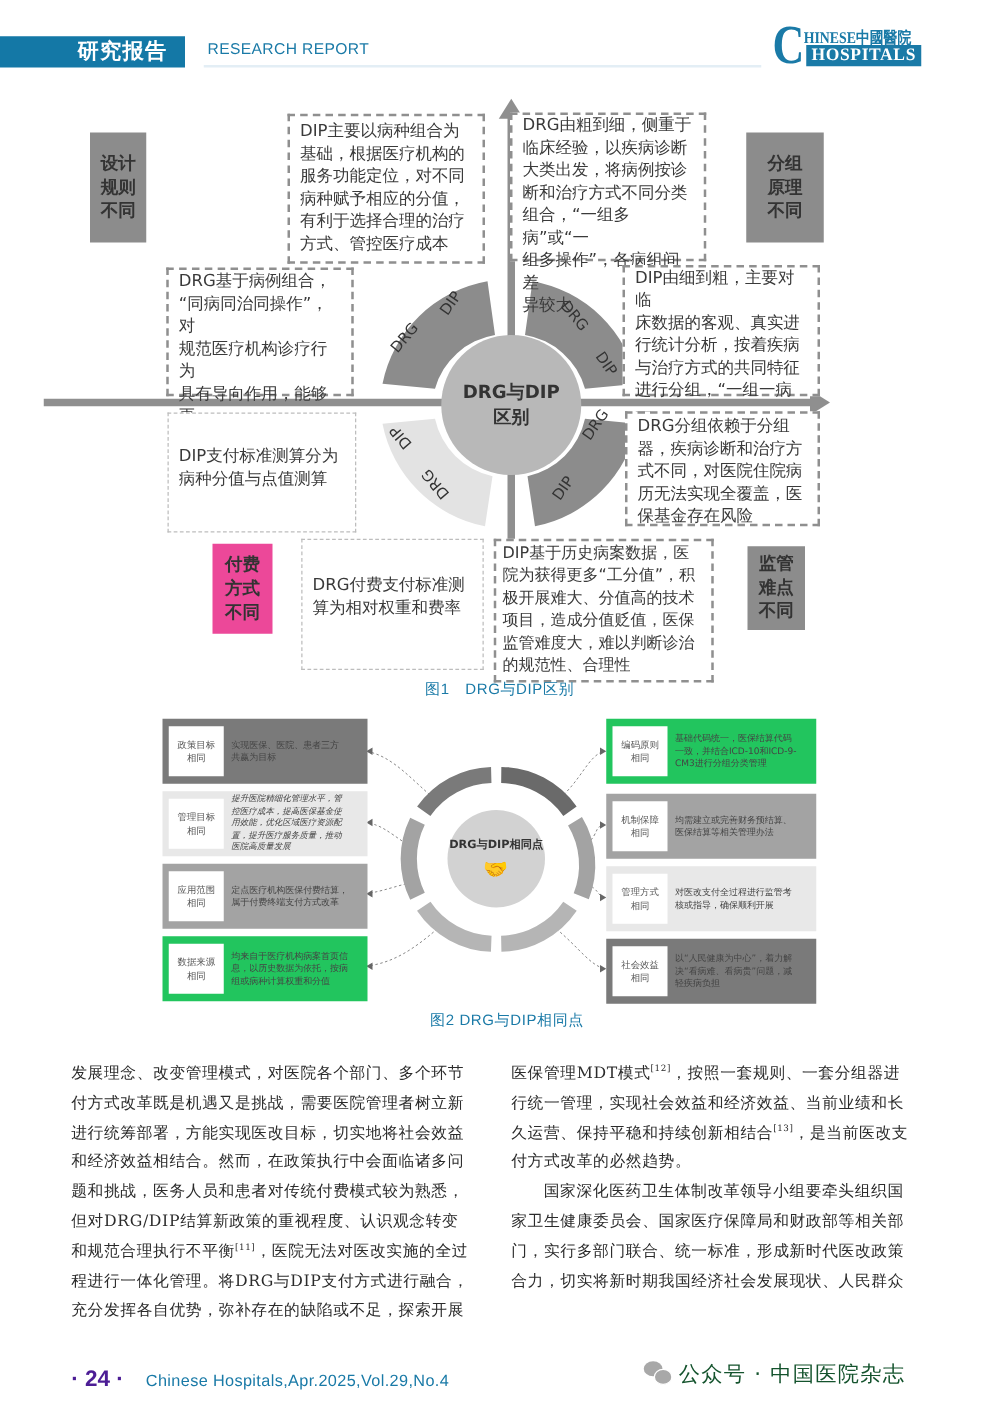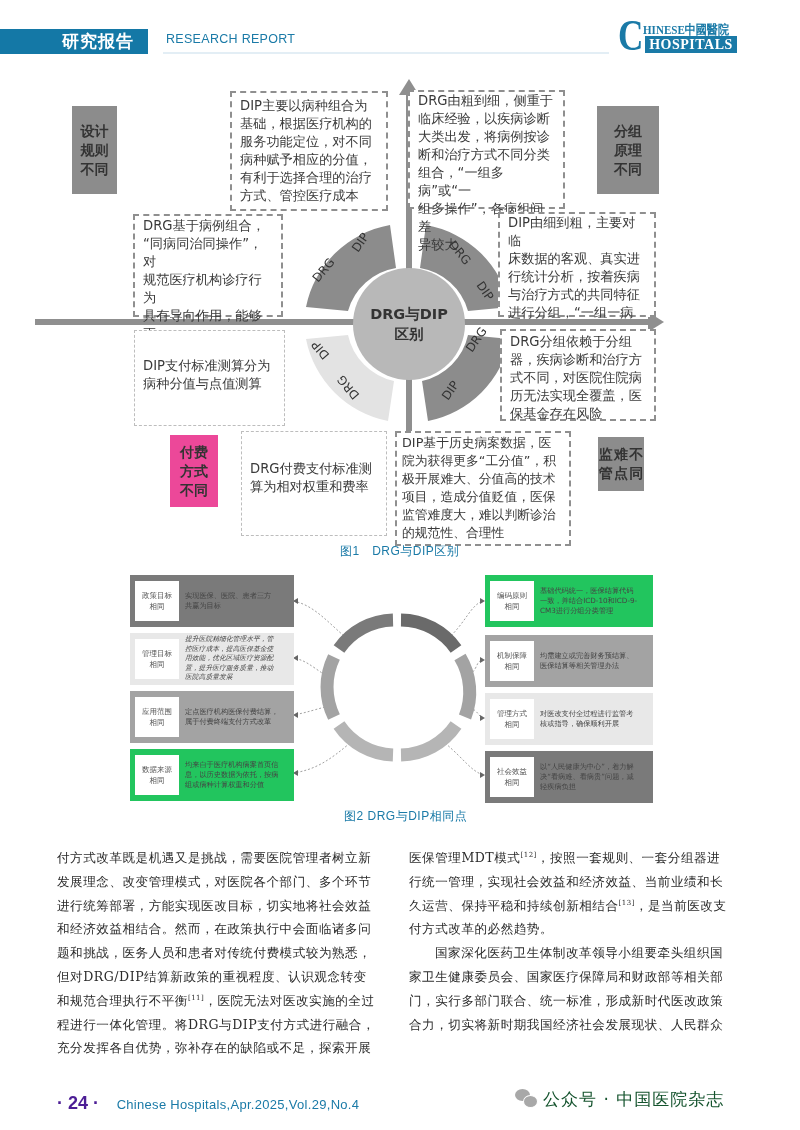--- a/index.html
+++ b/index.html
@@ -133,21 +133,21 @@
   <div class="gbox dark" style="left:467px; top:21px; width:62px; height:88px; flex-direction:column;">
     <span>分组</span>
       <span>原理</span>
       <span>不同</span>
   </div>
   <div class="gbox light" style="left:40px; top:350px; width:48px; height:72px; flex-direction:column;">
     <span>付费</span>
       <span>方式</span>
       <span>不同</span>
   </div>
-  <div class="gbox dark" style="left:468px; top:352px; width:46px; height:54px; flex-direction:row;">
+  <div class="gbox dark" style="left:468px; top:352px; width:46px; height:67px; flex-direction:column;">
     <span>监管</span>
       <span>难点</span>
       <span>不同</span>
   </div>
 
   <div class="dbox" style="left:100px; top:6px; width:158px; height:120px;">
     <span>DIP主要以病种组合为</span>
       <span>基础，根据医疗机构的</span>
       <span>服务功能定位，对不同</span>
       <span>病种赋予相应的分值，</span>
@@ -230,20 +230,24 @@
 
     <g stroke-width="13" fill="none">
       <path d="M 214 84 A 68 68 0 0 1 268 55" stroke="#7a7a7a"></path>
       <path d="M 276 55 A 68 68 0 0 1 331 84" stroke="#6a6a6a"></path>
       <path d="M 335 92 A 68 68 0 0 1 340 152" stroke="#a3a3a3"></path>
       <path d="M 331 160 A 68 68 0 0 1 276 190" stroke="#b5b5b5"></path>
       <path d="M 268 190 A 68 68 0 0 1 214 160" stroke="#b5b5b5"></path>
       <path d="M 209 152 A 68 68 0 0 1 209 92" stroke="#a3a3a3"></path>
     </g>
   </svg>
+  <div class="ring-c">
+    <span class="ring-title">DRG与DIP相同点</span>
+    <span class="hand">🤝</span>
+  </div>
 
   <div class="p2 lft c1" style="top:10px; height:52px;">
     <div class="lbl">
         <span>政策目标</span>
         <span>相同</span>
       </div>
     <div class="txt">
         <div>实现医保、医院、患者三方</div>
         <div>共赢为目标</div>
       </div>
@@ -322,22 +326,22 @@
     <div class="txt">
         <div>以“人民健康为中心”，着力解</div>
         <div>决“看病难、看病贵”问题，减</div>
         <div>轻疾病负担</div>
       </div>
   </div>
 </div>
 <div class="caption" style="left:344px; top:808px;">图2 DRG与DIP相同点</div>
 
 <div class="col l">
+  <p>发展理念、改变管理模式，对医院各个部门、多个环节</p>
   <p>付方式改革既是机遇又是挑战，需要医院管理者树立新</p>
-  <p>发展理念、改变管理模式，对医院各个部门、多个环节</p>
   <p>进行统筹部署，方能实现医改目标，切实地将社会效益</p>
   <p>和经济效益相结合。然而，在政策执行中会面临诸多问</p>
   <p>题和挑战，医务人员和患者对传统付费模式较为熟悉，</p>
   <p>但对DRG/DIP结算新政策的重视程度、认识观念转变</p>
   <p><span>和规范合理执行不平衡</span><span class="sup">[11]</span><span>，医院无法对医改实施的全过</span></p>
   <p>程进行一体化管理。将DRG与DIP支付方式进行融合，</p>
   <p>充分发挥各自优势，弥补存在的缺陷或不足，探索开展</p>
 </div>
 
 <div class="col r">

